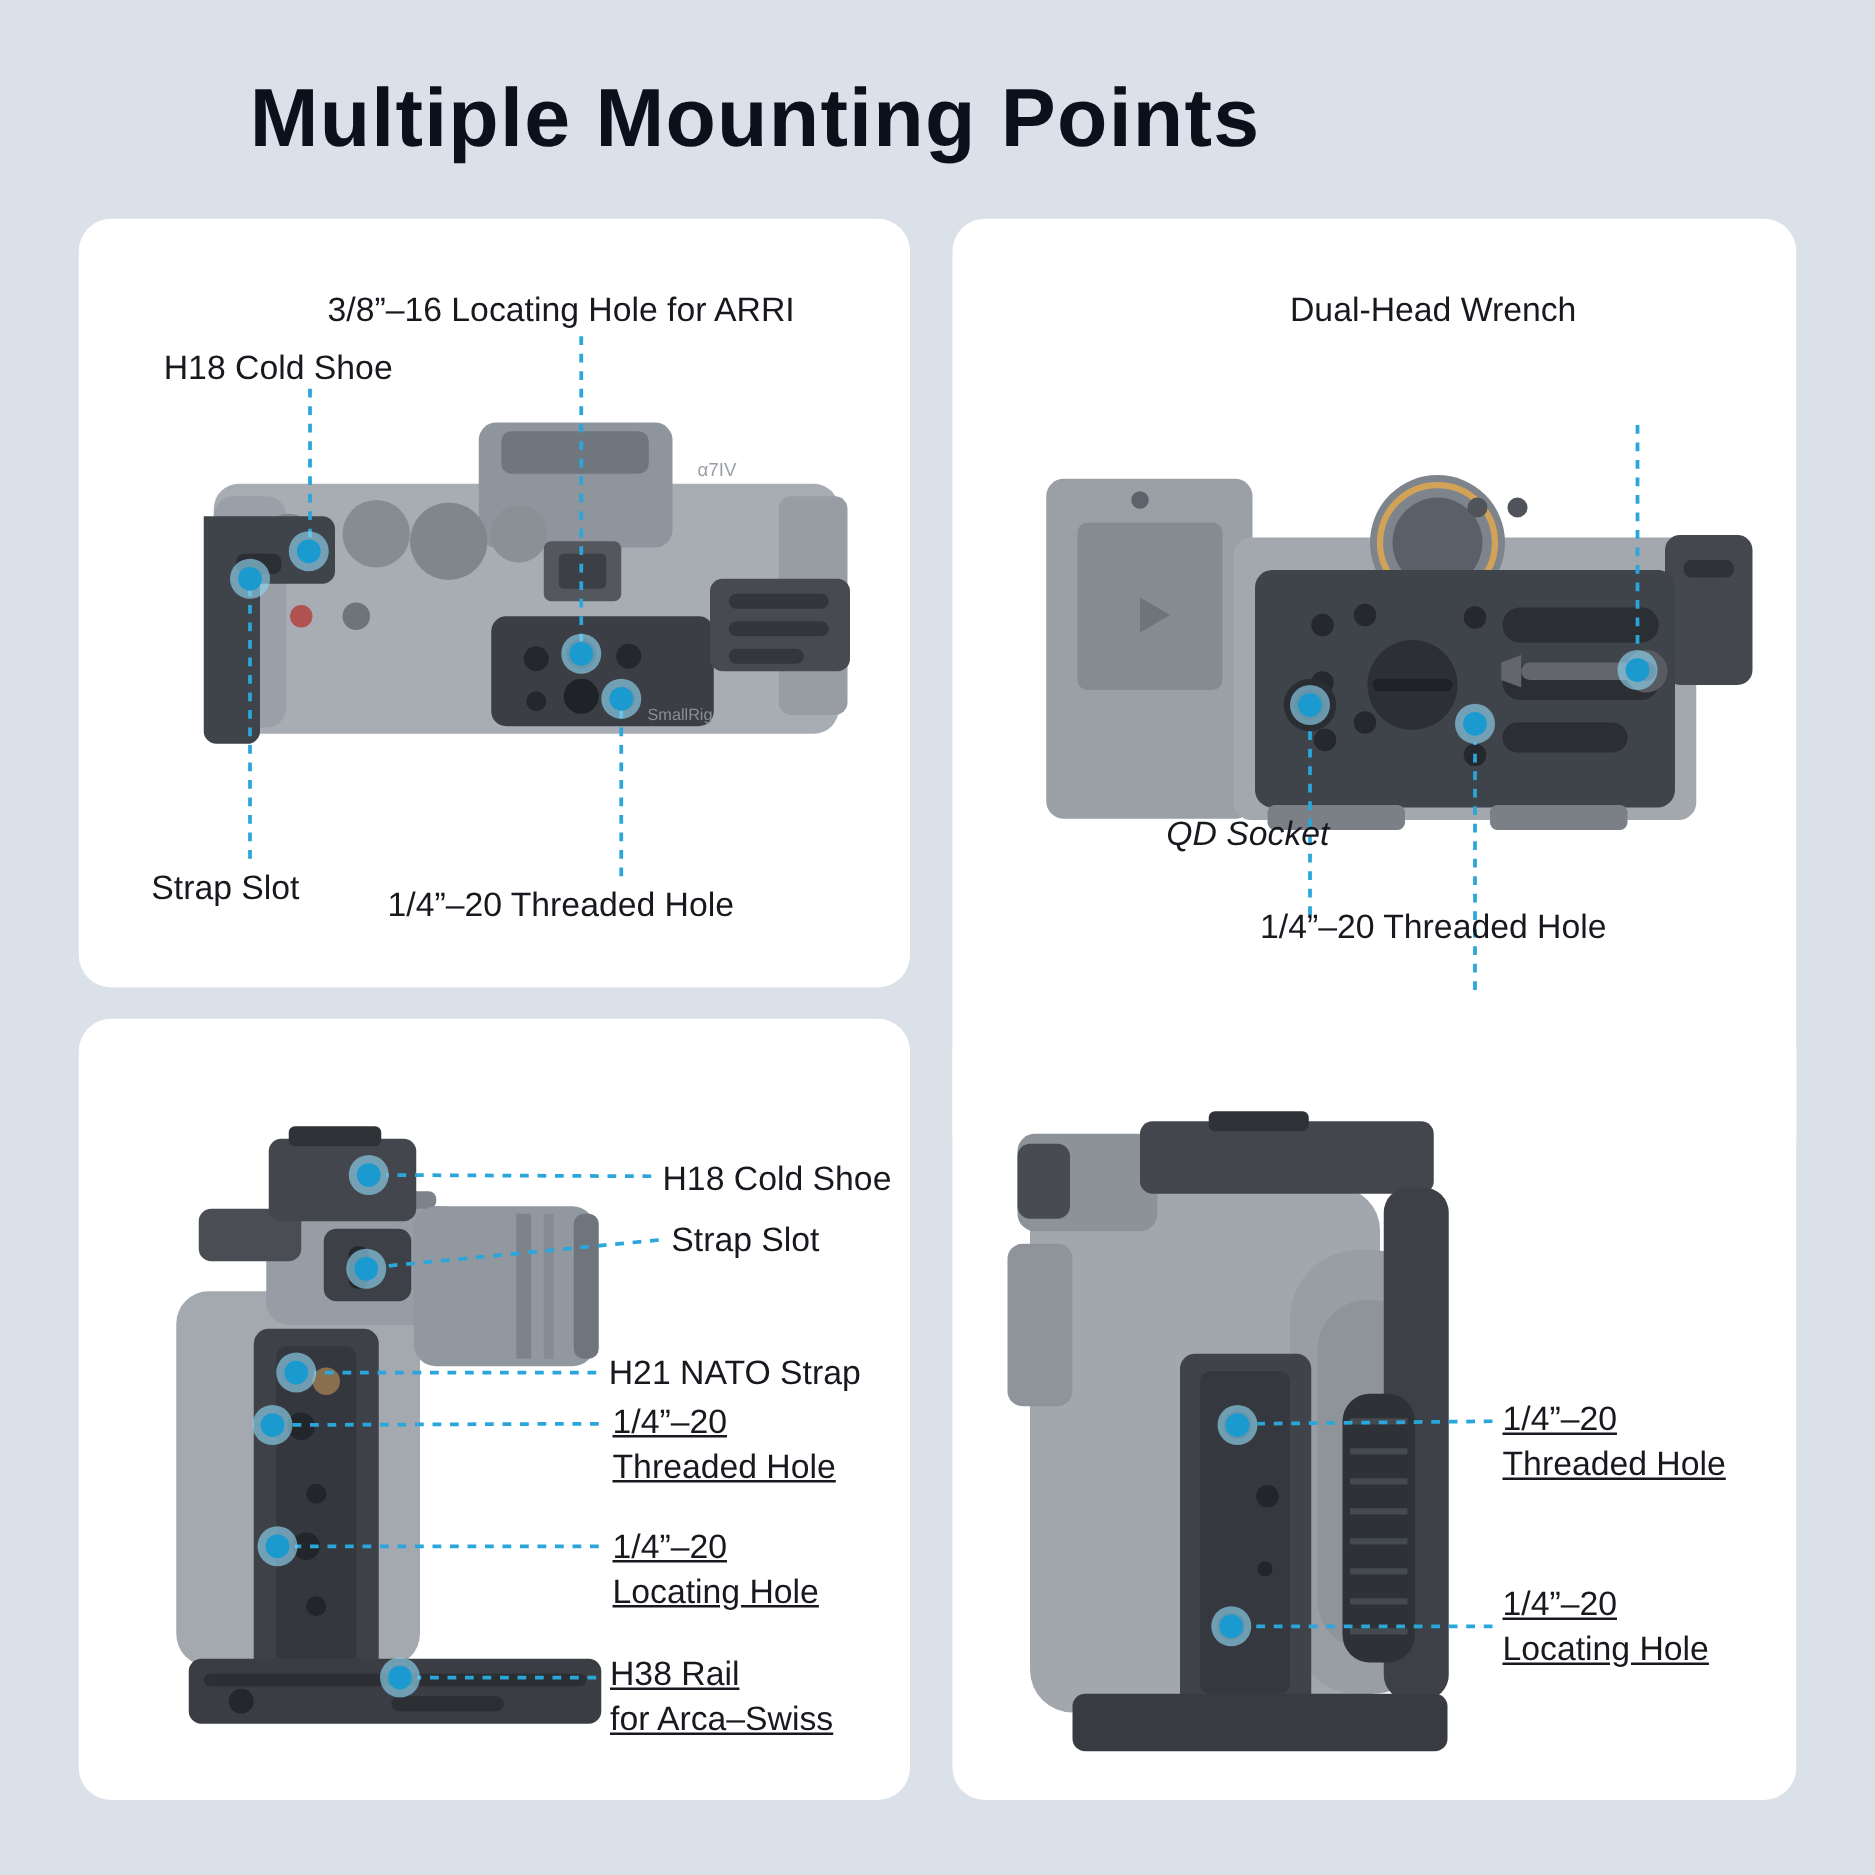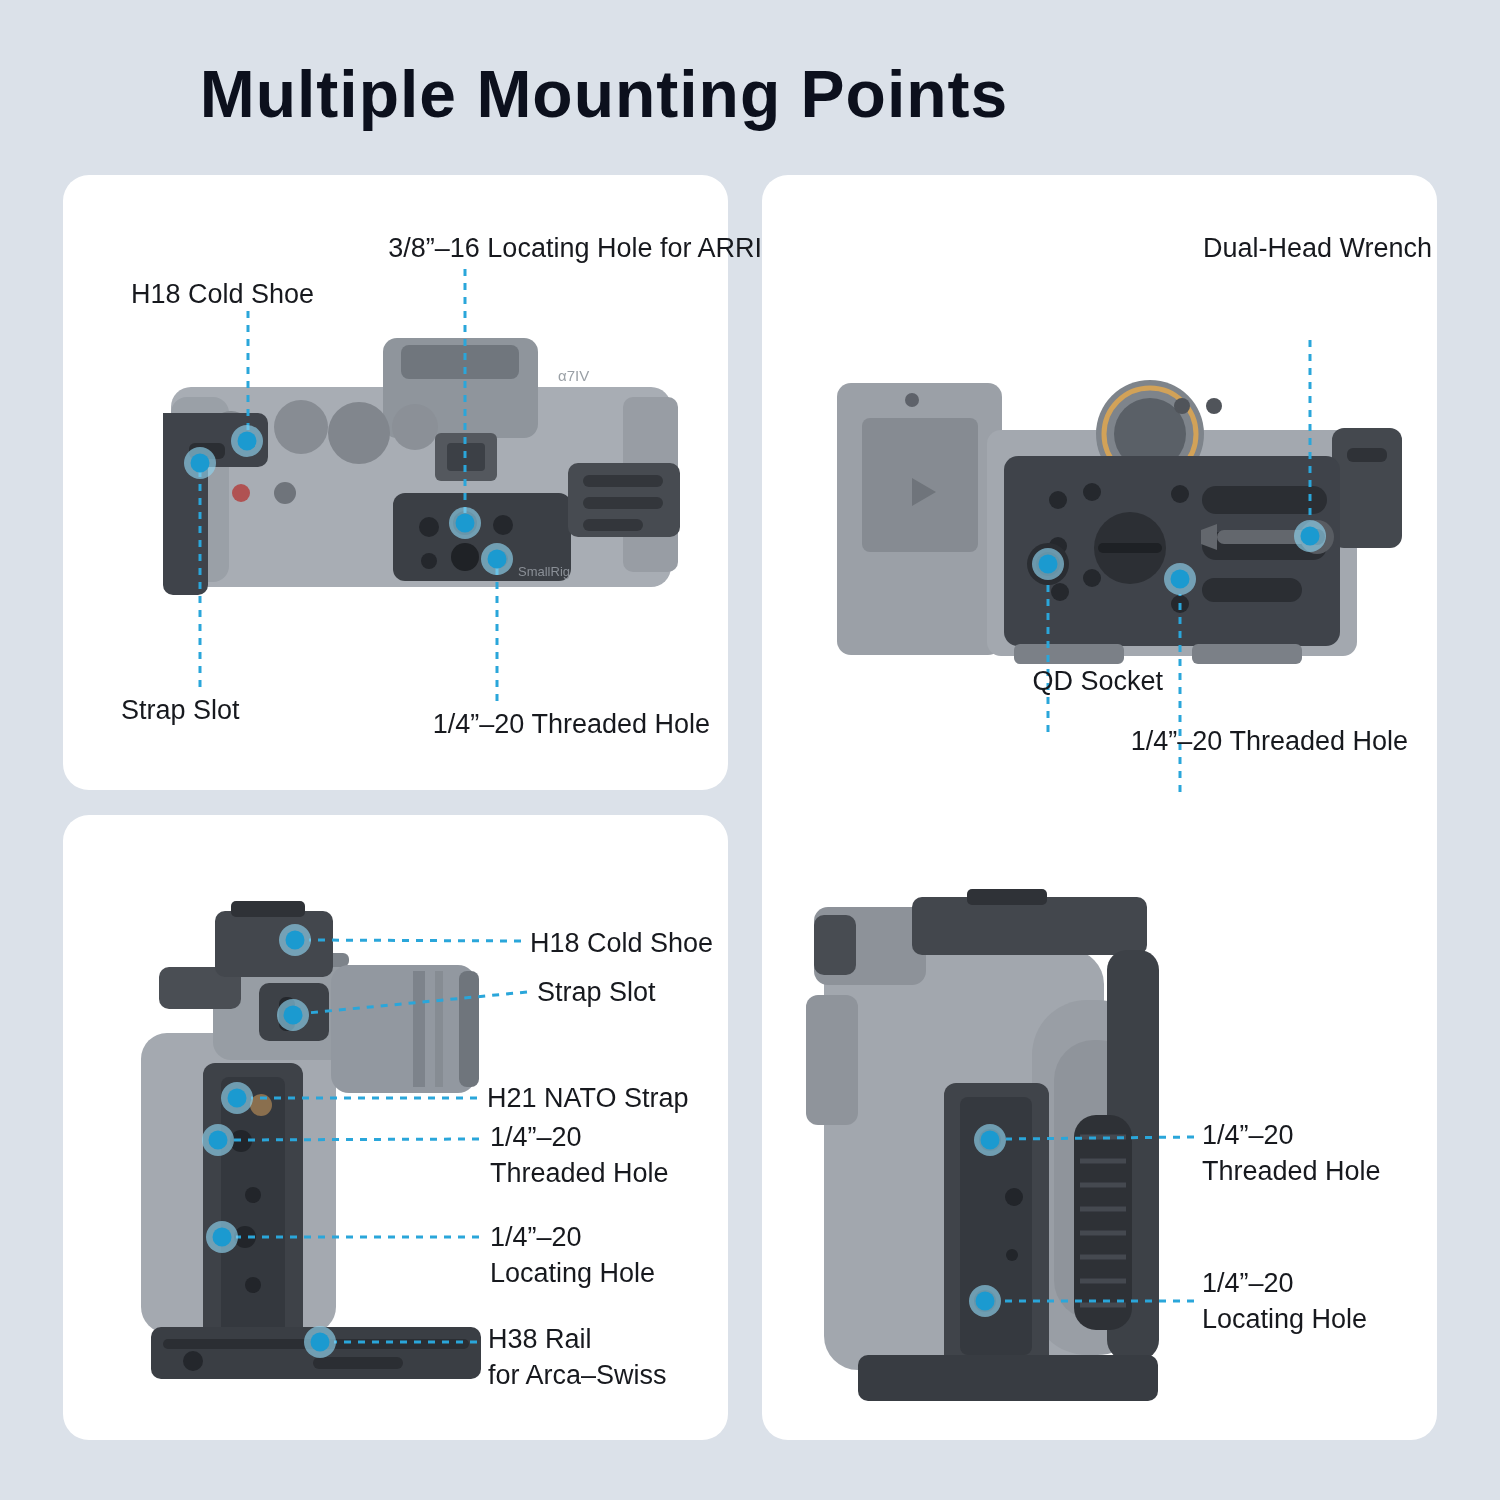--- a/index.html
+++ b/index.html
@@ -8,22 +8,22 @@
   .page { position:relative; width:1500px; height:1500px; background:#dbe1e9; overflow:hidden; }
   .title { position:absolute; top:56px; left:0; width:1208px; text-align:center;
            font-size:66px; font-weight:800; letter-spacing:1px; color:#0c101d; }
   .panel { position:absolute; background:#ffffff; border-radius:26px; }
   .p1 { left:63px;  top:175px; width:665px; height:615px; }
   .p2 { left:762px; top:175px; width:675px; height:761px; }
   .p3 { left:63px;  top:815px; width:665px; height:625px; }
   .p4 { left:762px; top:815px; width:675px; height:625px; }
   .panel svg { position:absolute; left:0; top:0; width:100%; height:100%; }
   .co { position:absolute; font-size:27px; color:#17191e; white-space:nowrap; line-height:34px; }
-  .co.center { text-align:right; }
-  .co.two { line-height:36px; }
+  .co.center { text-align:left; }
+  .co.two { line-height:36px;text-decoration:underline; }
 </style>
 </head>
 <body>
 
 <div class="page">
 
   <h1 class="title">Multiple Mounting Points</h1>
 
   <section class="panel p1">
     <svg viewBox="0 0 665 615">
@@ -145,21 +145,21 @@
             <circle cx="286" cy="316" r="16" fill="#8fd3ee" opacity="0.65"></circle>
             <circle cx="286" cy="316" r="9.5" fill="#1b9ad0"></circle>
           </g>
         <g>
             <circle cx="418" cy="331" r="16" fill="#8fd3ee" opacity="0.65"></circle>
             <circle cx="418" cy="331" r="9.5" fill="#1b9ad0"></circle>
           </g>
       </g>
     </svg>
     <div class="co center" style="left:270px; top:56px; width:400px;">Dual-Head Wrench</div>
-    <div class="co center" style="left:171px; top:489px; width:230px;">QD Socket</div>
+    <div class="co center" style="left:171px; top:475px; width:230px;font-style:italic;">QD Socket</div>
     <div class="co center" style="left:246px; top:549px; width:400px;">1/4”–20 Threaded Hole</div>
   </section>
 
   <section class="panel p3">
     <svg viewBox="0 0 665 625">
       <g>
         <rect x="78" y="218" width="195" height="300" rx="26" fill="#a4a9b0"></rect>
         <rect x="150" y="150" width="160" height="95" rx="18" fill="#979da4"></rect>
         <rect x="96" y="152" width="82" height="42" rx="10" fill="#4a4e54"></rect>
         <rect x="240" y="138" width="46" height="14" rx="6" fill="#7d838a"></rect>

